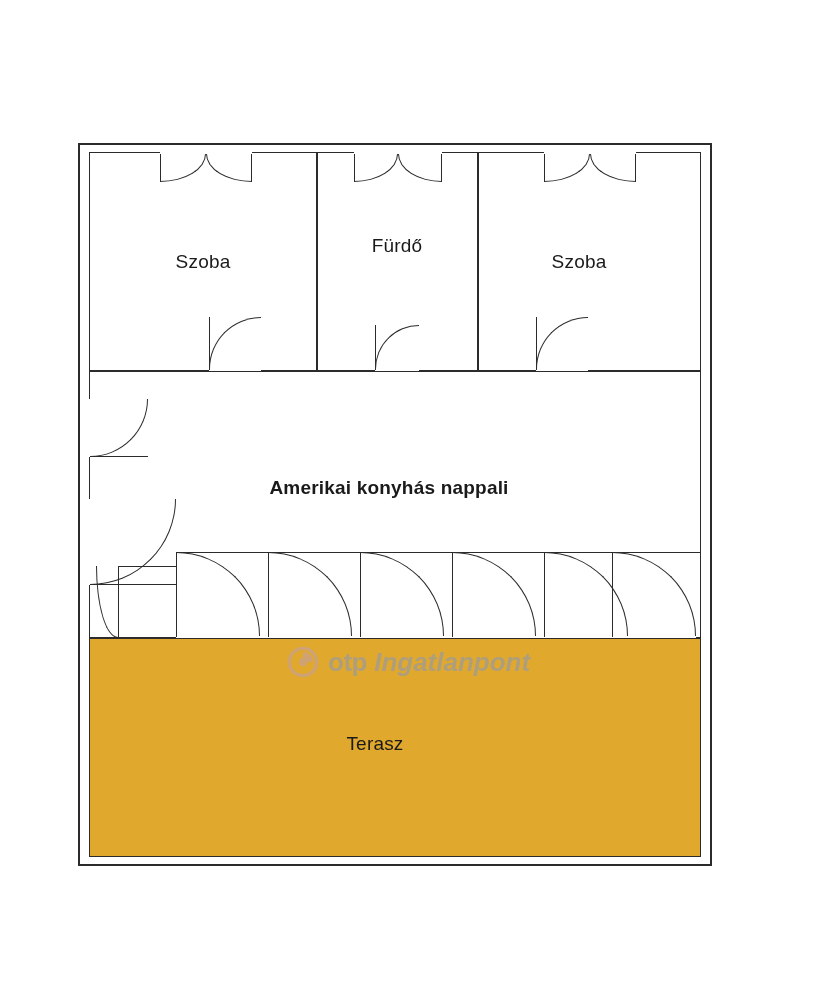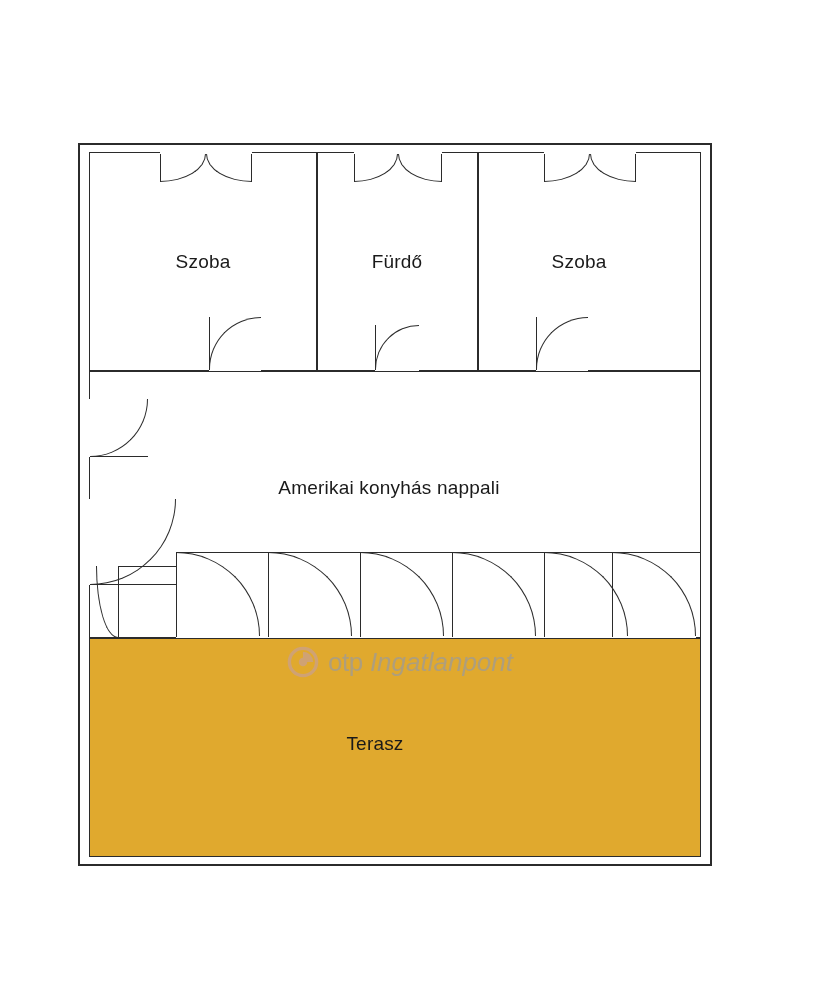--- a/index.html
+++ b/index.html
@@ -135,27 +135,27 @@
     width: 34px;
     height: 34px;
     flex: 0 0 auto;
   }
   .watermark .wm-text {
     font-size: 26px;
     color: #9b9b9b;
     white-space: nowrap;
   }
   .watermark .wm-otp {
-    font-weight: normal;
+    font-weight: bold;
     letter-spacing: -0.5px;
     text-align: right;
   }
   .watermark .wm-ing {
     font-style: italic;
-    font-weight: normal;
+    font-weight: bold;
   }
 </style>
 </head>
 <body>
 
 <div class="floorplan">
 
   <div class="outer-frame"></div>
   <div class="inner-frame"></div>
 
@@ -188,21 +188,21 @@
   <div class="door tl" style="left:544px; top:154px; width:46px; height:28px;">
       <div class="arc"></div>
     </div>
   <div class="door tr" style="left:590px; top:154px; width:46px; height:28px;">
       <div class="arc"></div>
     </div>
   <div class="leaf-line" style="left:544px; top:154px; width:1px; height:28px;"></div>
   <div class="leaf-line" style="left:635px; top:154px; width:1px; height:28px;"></div>
 
   <div class="room-label" style="left:203px; top:262px;">Szoba</div>
-  <div class="room-label" style="left:397px; top:262px;">Fürdő</div>
+  <div class="room-label" style="left:397px; top:246px;">Fürdő</div>
   <div class="room-label" style="left:579px; top:262px;">Szoba</div>
 
   <div class="opening" style="left:209px; top:367px; width:52px; height:6px;"></div>
   <div class="door br" style="left:209px; top:317px; width:52px; height:52px;">
       <div class="arc"></div>
     </div>
   <div class="leaf-line" style="left:209px; top:317px; width:1px; height:53px;"></div>
 
   <div class="opening" style="left:375px; top:367px; width:44px; height:6px;"></div>
   <div class="door br" style="left:375px; top:325px; width:44px; height:44px;">
@@ -210,21 +210,21 @@
     </div>
   <div class="leaf-line" style="left:375px; top:325px; width:1px; height:45px;"></div>
 
   <div class="opening" style="left:536px; top:367px; width:52px; height:6px;"></div>
   <div class="door br" style="left:536px; top:317px; width:52px; height:52px;">
       <div class="arc"></div>
     </div>
   <div class="leaf-line" style="left:536px; top:317px; width:1px; height:53px;"></div>
 
   <div class="room room-nappali"></div>
-  <div class="room-label" style="left:389px; top:488px;">Amerikai konyhás nappali</div>
+  <div class="room-label" style="left:389px; top:488px;font-weight:bold;">Amerikai konyhás nappali</div>
 
   <div class="opening" style="left:86px; top:399px; width:6px; height:58px;"></div>
   <div class="door tl" style="left:90px; top:399px; width:58px; height:58px;">
       <div class="arc"></div>
     </div>
   <div class="leaf-line" style="left:90px; top:456px; width:58px; height:1px;"></div>
 
   <div class="opening" style="left:86px; top:499px; width:6px; height:86px;"></div>
   <div class="door tl" style="left:90px; top:499px; width:86px; height:86px;">
       <div class="arc"></div>

